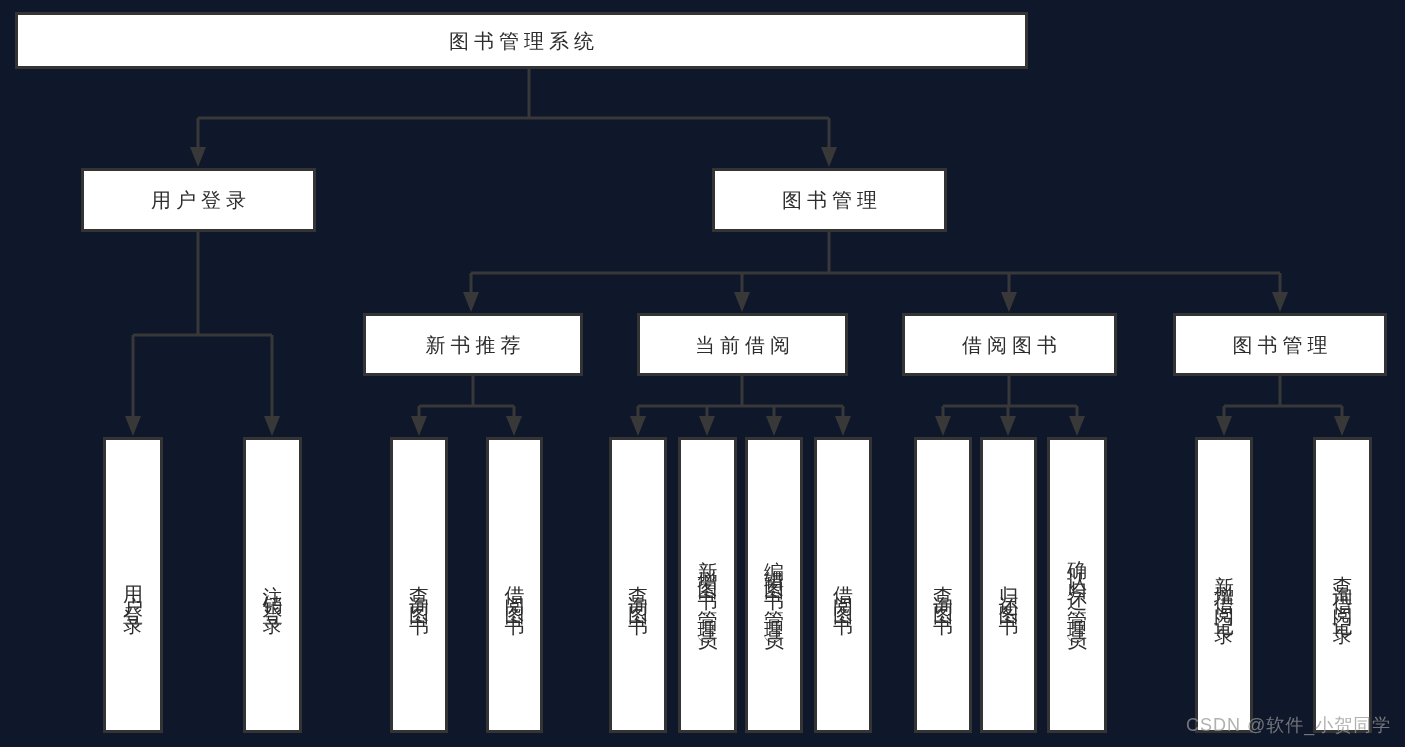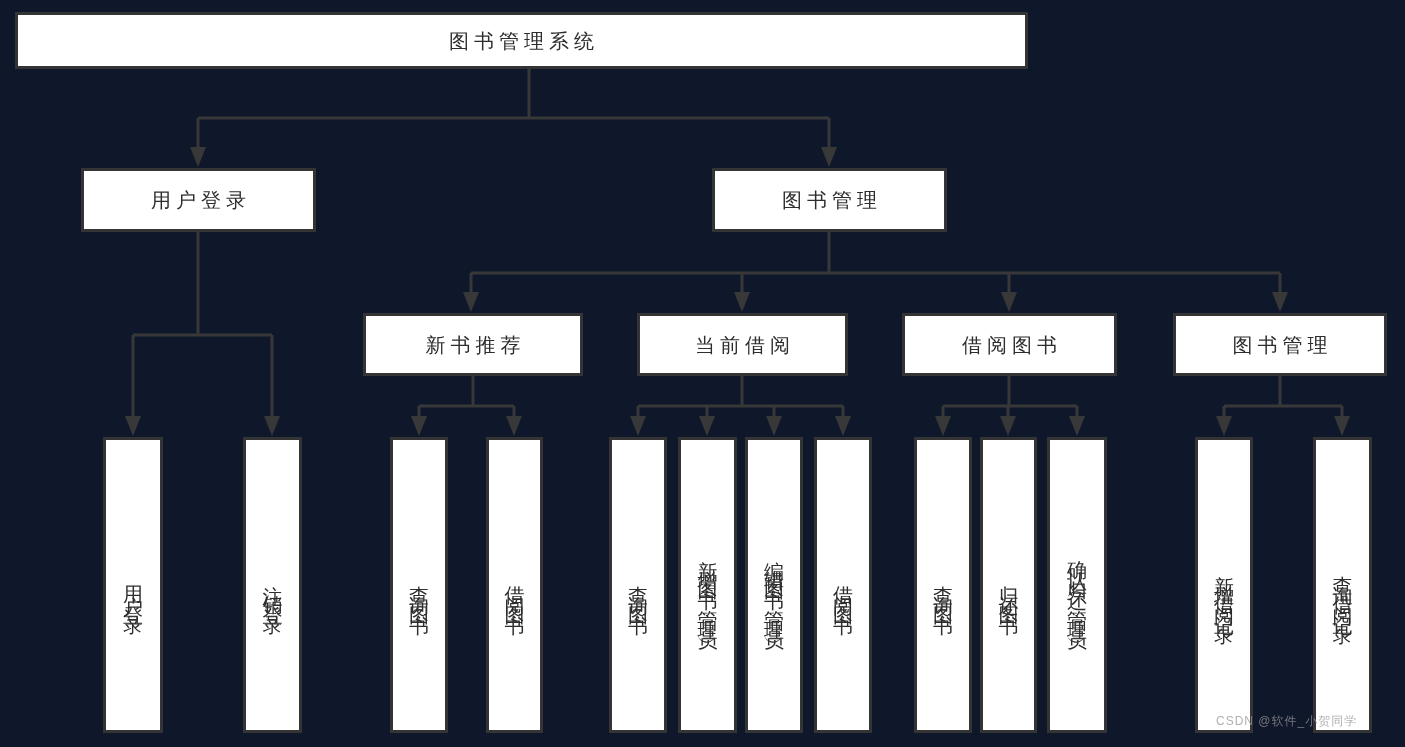--- a/index.html
+++ b/index.html
@@ -32,22 +32,22 @@
     writing-mode:vertical-rl;
     text-orientation:mixed;
     font-size:20px;
     line-height:1.05;
     letter-spacing:10px;
     margin-bottom:-10px;
     white-space:nowrap;
   }
   .watermark{
     position:absolute;
-    left:1216px;top:713px;
-    font-size:12px;
+    left:1186px;top:713px;
+    font-size:18px;
     letter-spacing:1px;
     color:rgba(150,150,150,0.75);
     white-space:nowrap;
     pointer-events:none;
   }
 </style>
 </head>
 <body>
 
 <div class="stage">

